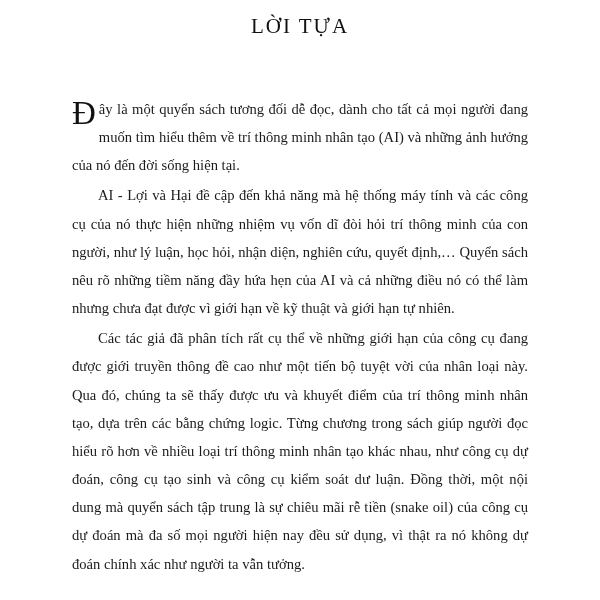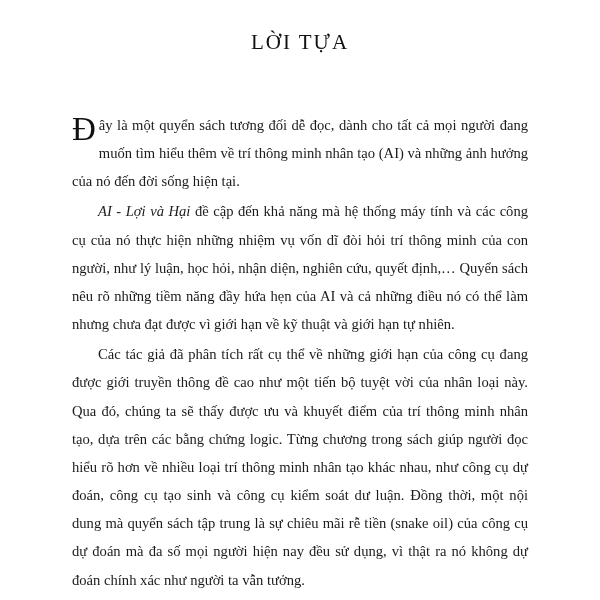--- a/index.html
+++ b/index.html
@@ -11,21 +11,21 @@
     height: 600px;
     background: #ffffff;
     font-family: "Liberation Serif", serif;
     color: #1a1a1a;
     overflow: hidden;
   }
   .page {
     width: 600px;
     height: 564px;
     box-sizing: border-box;
-    padding: 30px 72px 0 72px;
+    padding: 14px 72px 0 72px;
     position: relative;
   }
   .page-title {
     text-align: center;
     font-size: 21px;
     letter-spacing: 2px;
     font-weight: normal;
     margin: 0 0 56px 0;
     color: #111;
     font-family: "Liberation Serif", serif;
@@ -46,21 +46,20 @@
   .dropcap {
     float: left;
     font-size: 33px;
     line-height: 0.85;
     padding: 4px 2px 0 0;
     margin-right: 1px;
     font-family: "Liberation Serif", serif;
     color: #111;
   }
   .ital {
-    font-style: italic;
   }
 </style>
 </head>
 <body>
 
 <div class="page">
 
   <h1 class="page-title">LỜI TỰA</h1>
 
   <div class="body-text">

